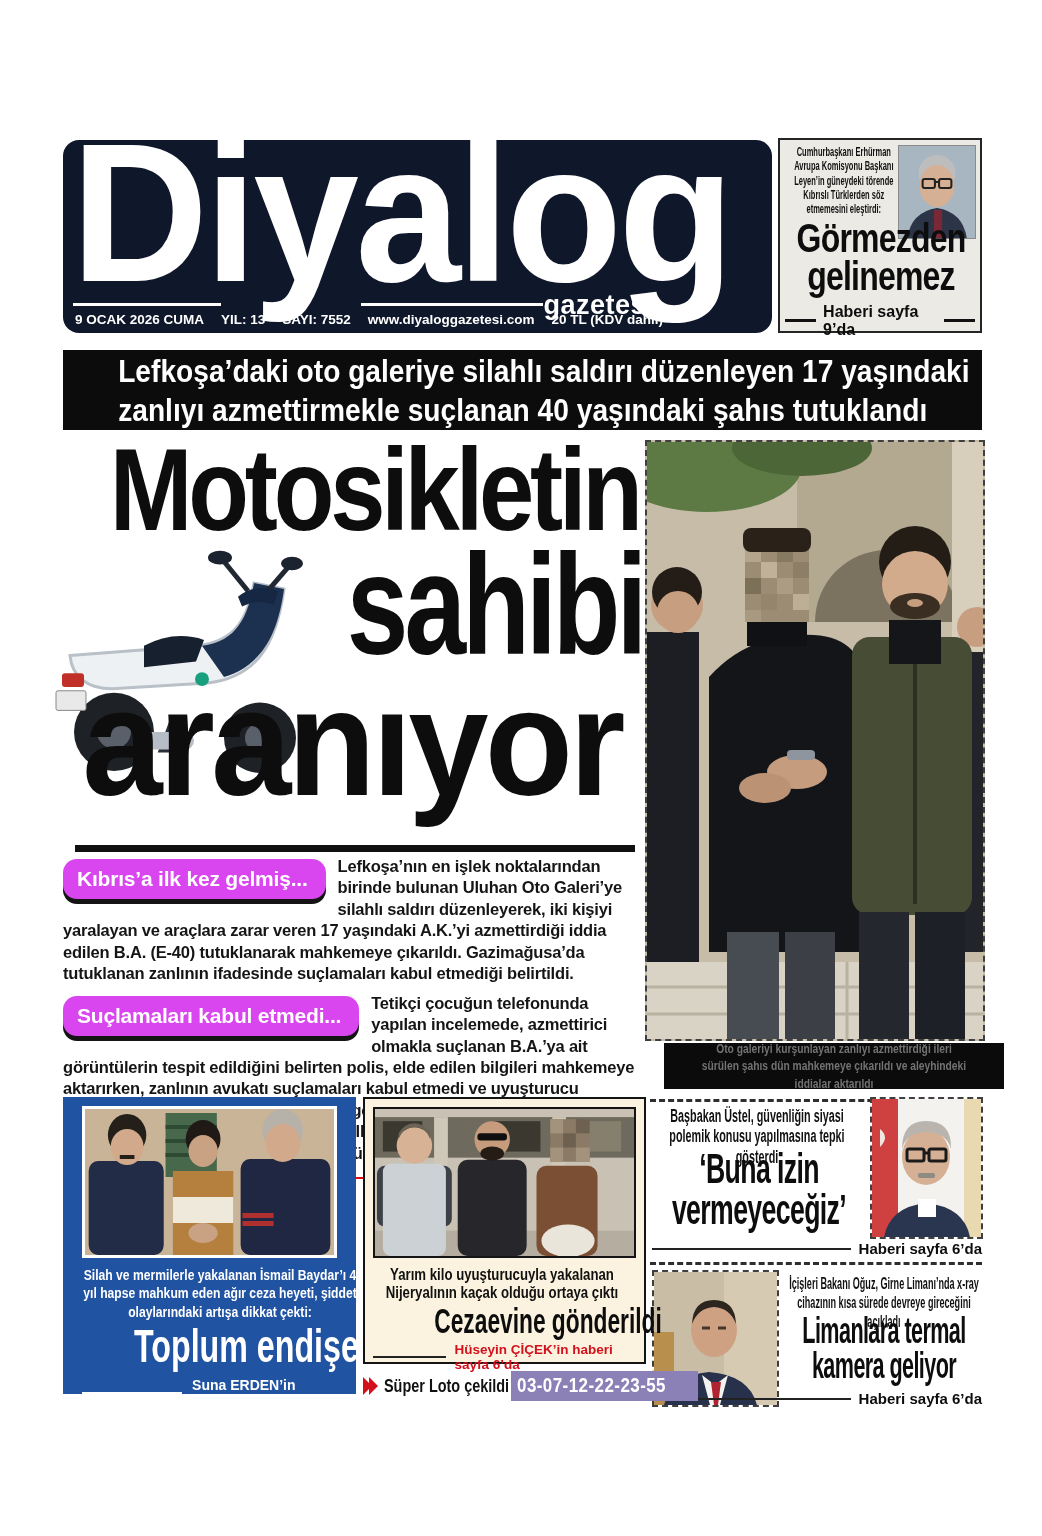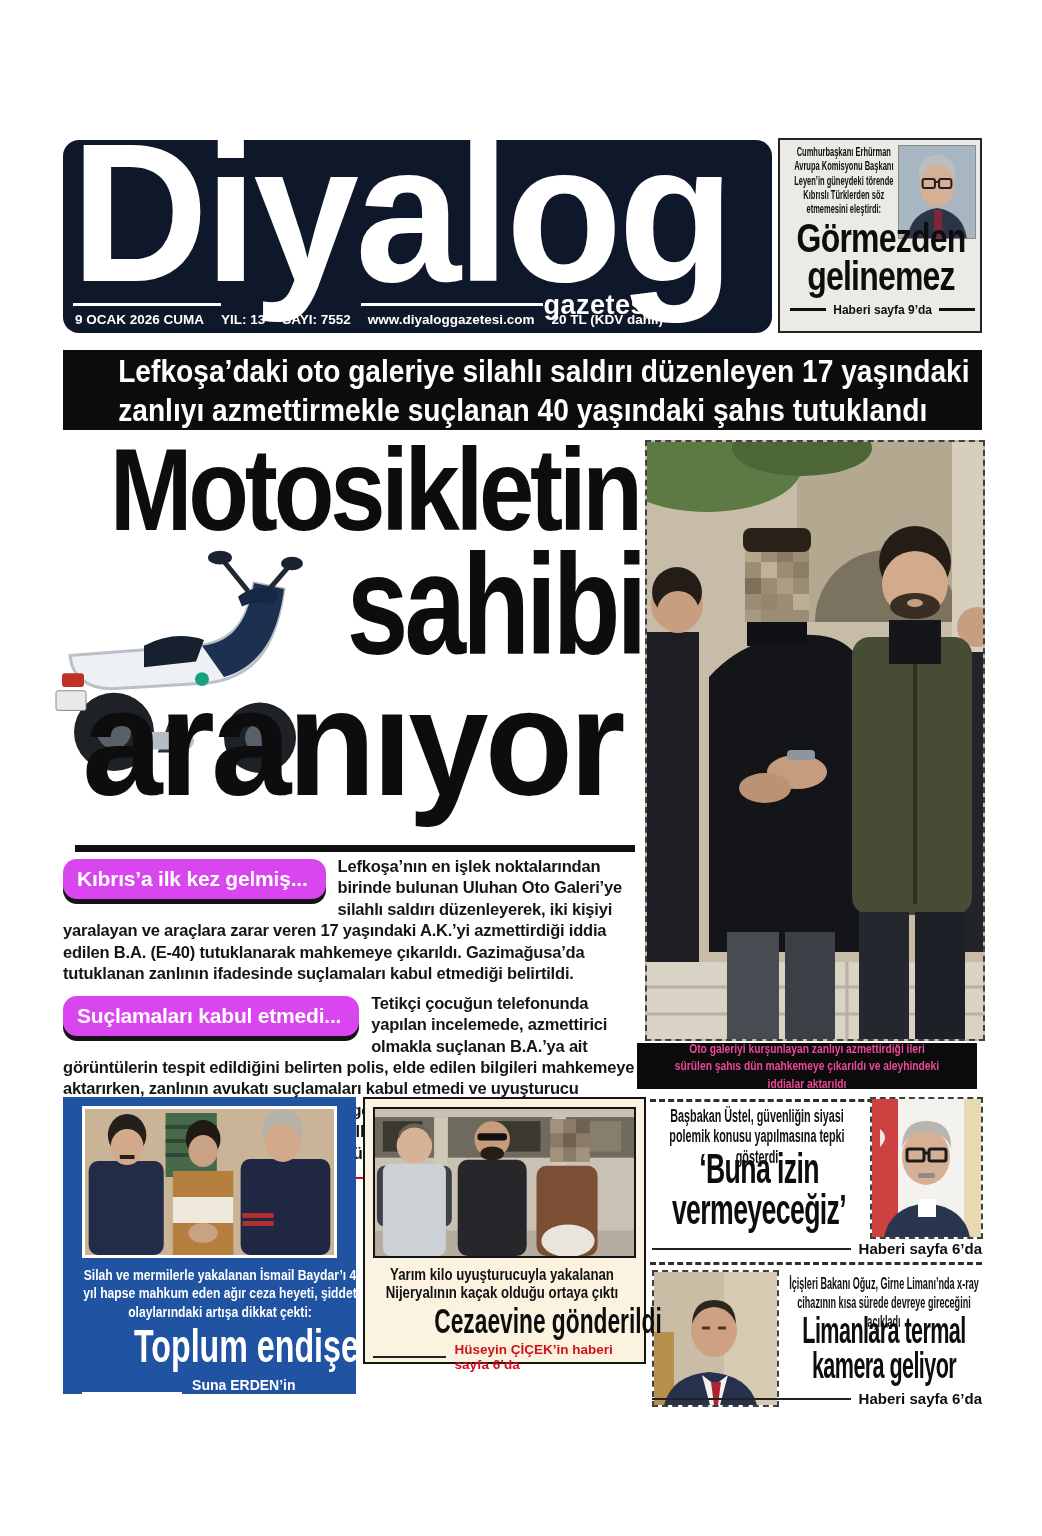--- a/index.html
+++ b/index.html
@@ -20,22 +20,22 @@
            color:#fff;font-weight:bold;font-size:13.5px;white-space:nowrap;}
 
   
   .trbox{left:778px;top:138px;width:204px;height:195px;border:2px solid #252525;background:#eceae4;
          box-sizing:border-box;padding:5px 5px 3px;}
   .tr-photo{position:absolute;right:4px;top:5px;width:76px;height:92px;border:1px solid #8a8a8a;overflow:hidden;}
   .tr-kick{width:196px;transform:scaleX(.6);transform-origin:left;font-weight:bold;font-size:12.5px;
            line-height:1.14;text-align:center;color:#111;}
   .tr-head{width:250px;margin-left:-29px;transform:scaleX(.78);transform-origin:center;text-align:center;
            font-weight:bold;font-size:41px;line-height:.92;letter-spacing:-1px;color:#0d0d0d;margin-top:4px;}
-  .tr-ref{margin-top:7px;display:flex;align-items:center;justify-content:flex-end;gap:7px;
-          font-weight:bold;font-size:12px;color:#0d0d0d;}
+  .tr-ref{margin-top:7px;display:flex;align-items:center;justify-content:center;gap:7px;
+          font-weight:bold;font-size:16px;color:#0d0d0d;}
   .tr-ref .rl{width:36px;height:3px;background:#111;}
 
   
   .banner{left:63px;top:350px;width:919px;height:80px;background:#0c0c0c;color:#fff;text-align:center;
           box-sizing:border-box;padding-top:2px;}
   .banner div{font-weight:bold;font-size:32px;line-height:39px;letter-spacing:0;
               transform:scaleX(.88);transform-origin:center;white-space:nowrap;}
 
   
   .h1a{left:63px;top:431px;width:578px;text-align:center;font-weight:bold;font-size:117px;line-height:1;
@@ -52,21 +52,21 @@
   .story p{margin:0 0 8px;font-size:16.5px;line-height:1.3;font-weight:bold;letter-spacing:-.2px;}
   .tag{float:left;background:#d946ef;color:#fff;font-size:21px;font-weight:bold;
        padding:6px 18px 7px 14px;border-radius:14px;box-shadow:0 5px 0 #141414;margin:3px 12px 6px 0;}
   .story-by{display:flex;align-items:center;justify-content:flex-end;margin-top:-2px;
             color:#e30613;font-size:14px;font-weight:bold;}
   .story-by .rl{width:330px;height:2px;background:#e30613;margin-right:8px;}
 
   
   .main-photo{left:645px;top:440px;width:340px;height:601px;border:2px dashed #3f3f3f;box-sizing:border-box;
               background:#c6bca8;overflow:hidden;}
-  .caption{left:637px;top:1043px;width:340px;height:46px;background:#0b0b0b;color:#ec4899;
+  .caption{left:664px;top:1043px;width:340px;height:46px;background:#0b0b0b;color:#737373;
            display:flex;align-items:center;justify-content:center;box-sizing:border-box;}
   .caption div{width:420px;transform:scaleX(.79);transform-origin:center;text-align:center;
                font-size:13px;font-weight:bold;line-height:1.35;}
 
   .dash{border-top:3px dashed #2e2e2e;height:0;}
   .dash1{left:650px;top:1099px;width:332px;}
   .dash2{left:650px;top:1262px;width:332px;}
 
   
   .rm-kick{left:577px;top:1106px;width:360px;transform:scaleX(.6);transform-origin:center;text-align:center;
@@ -377,14 +377,26 @@
     <div class="bm-kick">Yarım kilo uyuşturucuyla yakalanan Nijeryalının kaçak olduğu ortaya çıktı</div>
     <div class="bm-head">
       <span class="sqz" style="--sx:.65">Cezaevine gönderildi</span>
     </div>
     <div class="bm-ref">
       <span class="rl"></span>
       <span>Hüseyin ÇİÇEK’in haberi sayfa 6’da</span>
     </div>
   </div>
 
+  <div class="abs loto">
+    <span class="chev">
+        <i></i>
+        <i></i>
+      </span>
+    <span class="loto-label-w">
+      <span class="loto-label">Süper Loto çekildi</span>
+    </span>
+    <span class="loto-nums-w">
+      <span class="loto-nums">03-07-12-22-23-55</span>
+    </span>
+  </div>
 
 </div>
 
 </body></html>

